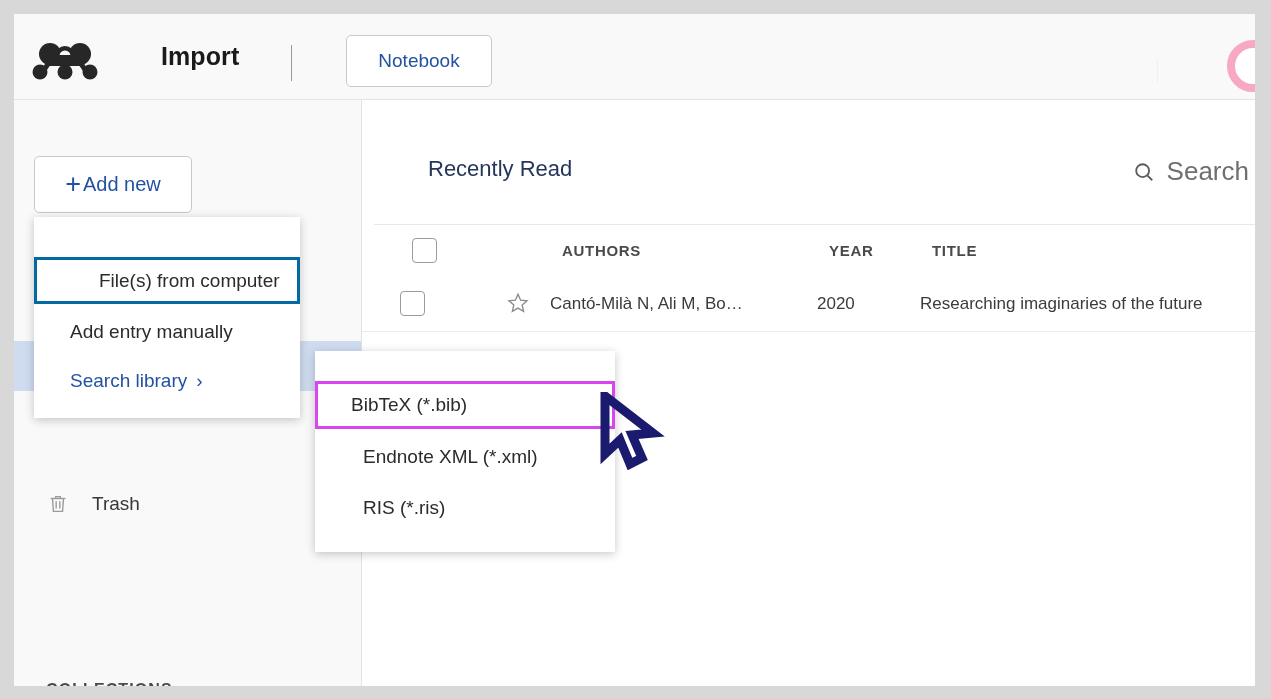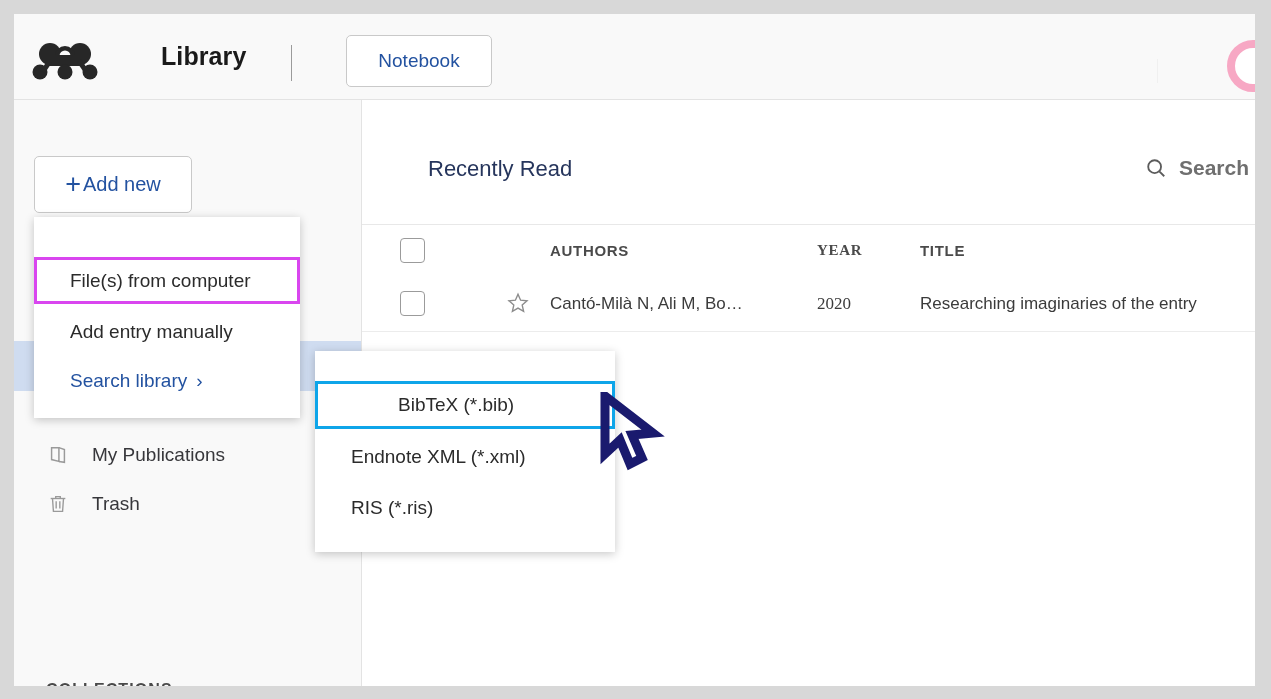--- a/index.html
+++ b/index.html
@@ -235,39 +235,38 @@
     align-items: center;
     cursor: text;
   }
   #search-icon {
     width: 22px;
     height: 22px;
     color: #5b5b5b;
     margin-right: 12px;
   }
   #search-placeholder {
-    font-size: 21px;
+    font-size: 26px;
     color: #6f6f6f;
-    font-weight: bold;
   }
 
   #table-head {
     position: absolute;
-    left: 0;
+    left: 12px;
     top: 124px;
     width: 893px;
     height: 52px;
     border-top: 1px solid #e8e8e8;
     border-bottom: 1px solid #e8e8e8;
     background: #ffffff;
   }
   .col-check   { position: absolute; left: 38px; }
   .col-star    { position: absolute; left: 144px; }
   .col-authors { position: absolute; left: 188px; }
-  .col-year    { position: absolute; left: 455px; font-family: Liberation Serif, serif; }
+  .col-year    { position: absolute; left: 455px; }
   .col-title   { position: absolute; left: 558px; }
 
   .th {
     top: 17px;
     font-size: 15px;
     font-weight: bold;
     letter-spacing: 0.7px;
     color: #4a4a4a;
   }
   .checkbox {
@@ -318,21 +317,22 @@
     height: 46px;
     display: flex;
     align-items: center;
     font-size: 19px;
     color: #2b2b2b;
     cursor: pointer;
     box-sizing: border-box;
   }
   .menu-item .mi-label { margin-left: 36px; }
   .menu-item.focused {
-    border: 3px solid #d946ef;
+    border: 3px solid #0369a1;
+    padding-left: 29px;
   }
   .menu-item.focused .mi-label { margin-left: 33px; }
   #menu-files   { top: 40px; height: 47px; }
   #menu-manual  { top: 92px; text-align: right; }
   #menu-import  { top: 141px; color: #2352a0; }
   #menu-import .chev { margin-left: 9px; font-size: 19px; }
 
   
   #import-submenu {
     position: absolute;
@@ -349,22 +349,22 @@
     left: 0;
     width: 300px;
     height: 46px;
     display: flex;
     align-items: center;
     font-size: 19px;
     color: #2b2b2b;
     cursor: pointer;
     box-sizing: border-box;
   }
-  .submenu-item .smi-label { margin-left: 36px; }
-  .submenu-item.focused { border: 3px solid #0ea5e9; padding-left: 47px; }
+  .submenu-item .smi-label { margin-left: 48px; }
+  .submenu-item.focused { border: 3px solid #d946ef; }
   .submenu-item.focused .smi-label { margin-left: 33px; }
   #sub-bibtex  { top: 30px; height: 48px; }
   #sub-endnote { top: 83px; }
   #sub-ris     { top: 134px; }
 
   
   #cursor {
     position: absolute;
     left: 585px;
     top: 378px;
@@ -389,21 +389,21 @@
         <circle cx="33" cy="14" r="5.5" fill="#f9f9f9"></circle>
         <rect x="15" y="13" width="36" height="11" fill="#272727"></rect>
         <circle cx="8" cy="30" r="7.5" fill="#272727"></circle>
         <circle cx="33" cy="30" r="7.5" fill="#272727"></circle>
         <circle cx="58" cy="30" r="7.5" fill="#272727"></circle>
         <rect x="12" y="18" width="5" height="13" fill="#272727" transform="rotate(34 14 24)"></rect>
         <rect x="48" y="18" width="5" height="13" fill="#272727" transform="rotate(-34 50 24)"></rect>
       </svg>
     </div>
 
-    <div id="app-title">Library</div>
+    <div id="app-title">Import</div>
 
     <div id="header-divider"></div>
 
     <div id="notebook-button">
       <span>Notebook</span>
     </div>
 
     <div id="header-faint-divider"></div>
 
     <div id="avatar"></div>
@@ -411,29 +411,20 @@
 
   <div id="sidebar">
 
     <div id="sidebar-selected-row"></div>
 
     <div id="add-new-button">
       <span class="plus">+</span>
       <span>Add new</span>
     </div>
 
-    <div class="sidebar-row" id="row-my-publications">
-      <span class="s-icon">
-        <svg viewBox="0 0 24 24" width="22" height="22" fill="none" stroke="#9a9a9a" stroke-width="1.6">
-          <path d="M5 4 L13 4 L13 19 L5 17 Z"></path>
-          <path d="M13 4 L19 6 L19 20 L13 19"></path>
-        </svg>
-      </span>
-      <span class="s-label">My Publications</span>
-    </div>
 
     <div class="sidebar-row" id="row-trash">
       <span class="s-icon">
         <svg viewBox="0 0 24 24" width="22" height="22" fill="none" stroke="#9a9a9a" stroke-width="1.5">
           <path d="M4 6 L20 6"></path>
           <path d="M9.5 6 L9.5 4 L14.5 4 L14.5 6"></path>
           <path d="M6 6 L7 20 L17 20 L18 6"></path>
           <path d="M10 9 L10 17 M14 9 L14 17"></path>
         </svg>
       </span>
@@ -471,21 +462,21 @@
 
     <div id="table-row-1">
       <div class="checkbox col-check" id="row1-checkbox"></div>
       <div class="col-star" id="row1-star">
         <svg viewBox="0 0 24 24" width="24" height="24" fill="none" stroke="#8c8c8c" stroke-width="1.4">
           <path d="M12 3.2 L14.6 9.2 L21 9.8 L16.2 14.1 L17.6 20.4 L12 17.1 L6.4 20.4 L7.8 14.1 L3 9.8 L9.4 9.2 Z"></path>
         </svg>
       </div>
       <div class="td col-authors">Cantó-Milà N, Ali M, Bo…</div>
       <div class="td col-year">2020</div>
-      <div class="td col-title" id="row1-title">Researching imaginaries of the entry</div>
+      <div class="td col-title" id="row1-title">Researching imaginaries of the future</div>
     </div>
   </div>
 
   <div id="add-new-menu">
     <div class="menu-item focused" id="menu-files">
       <span class="mi-label">File(s) from computer</span>
     </div>
     <div class="menu-item" id="menu-manual">
       <span class="mi-label">Add entry manually</span>
     </div>

